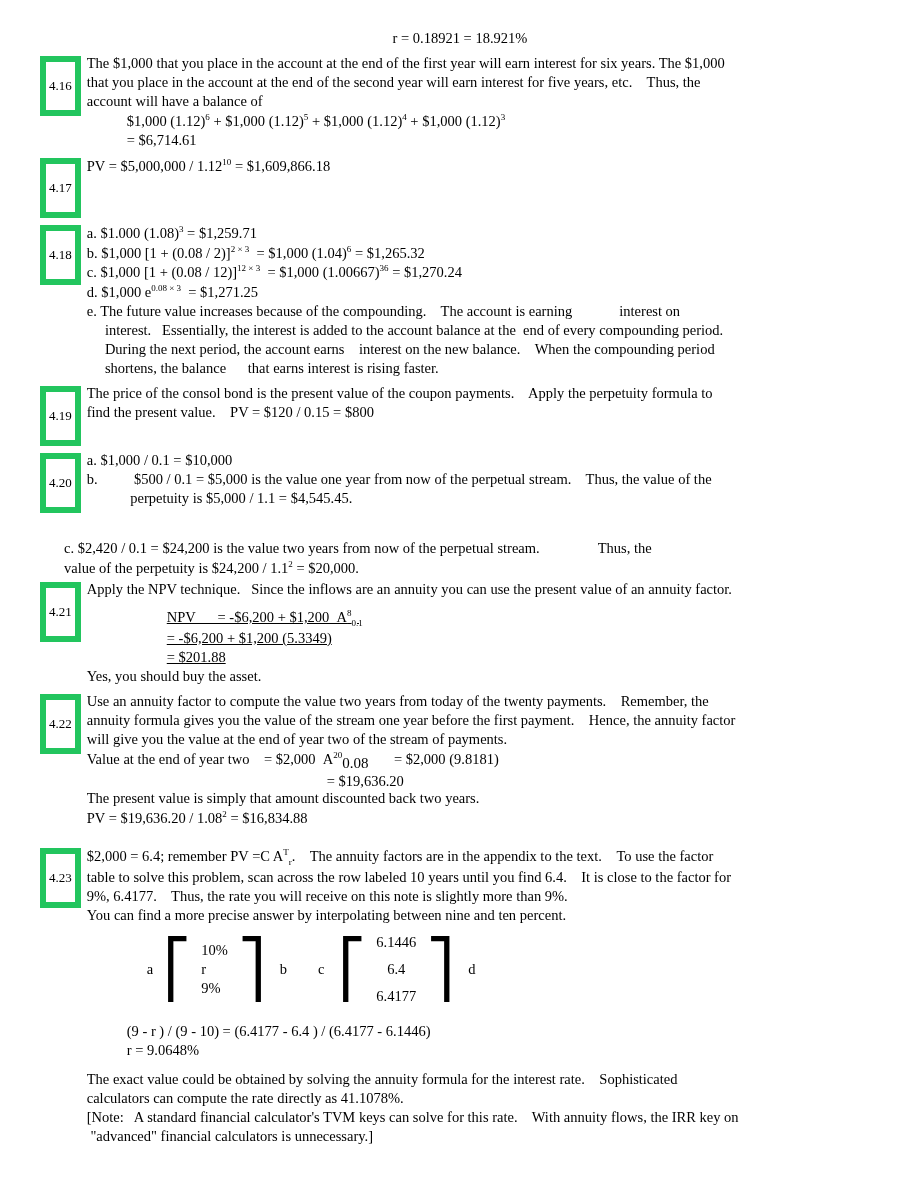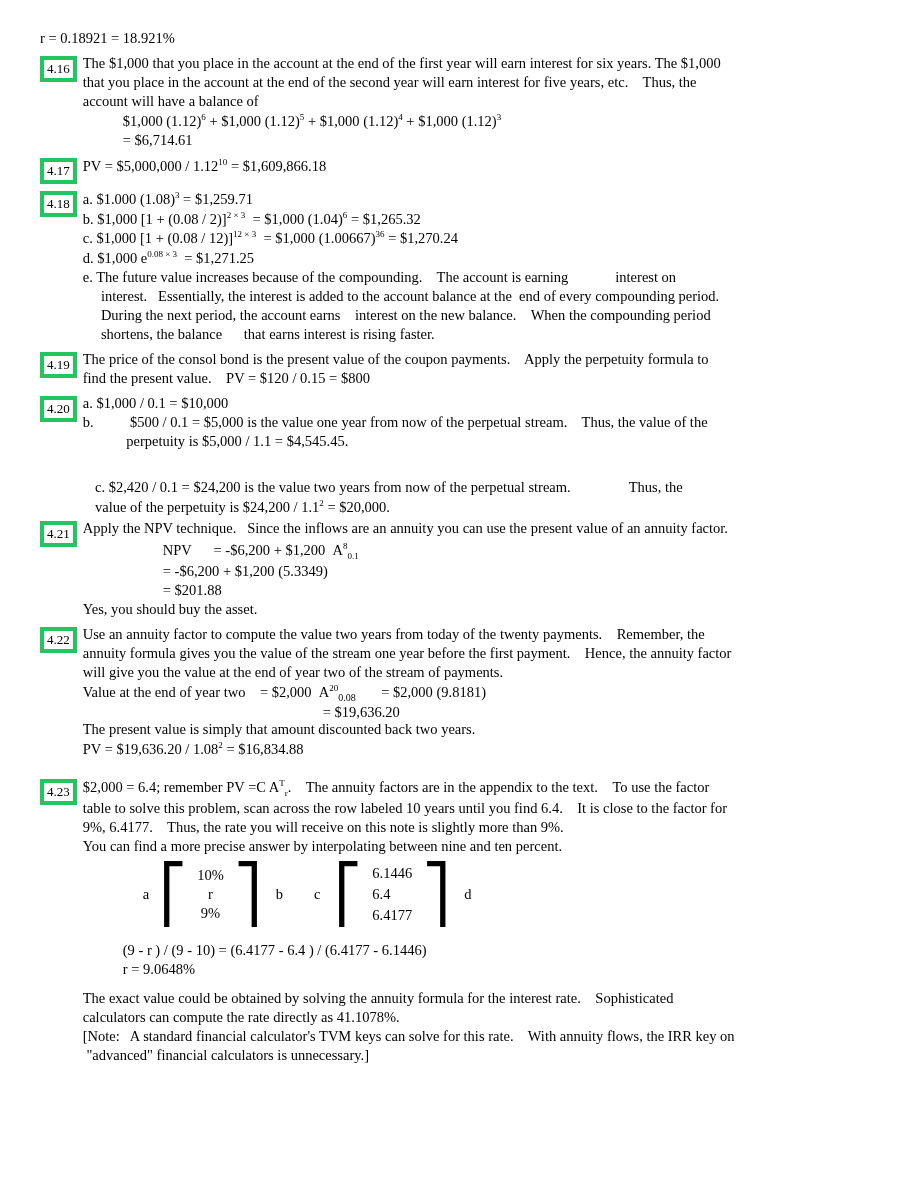--- a/index.html
+++ b/index.html
@@ -11,23 +11,23 @@
       padding: 30px 40px;
       width: 920px;
       min-height: 1191px;
     }
     .problem-block {
       display: flex;
       margin-bottom: 6px;
       align-items: flex-start;
     }
     .problem-num {
-      border: 4px solid #22c55e;
+      border: 6px solid #22c55e;
       font-size: 13px;
-      padding: 1px 3px;
+      padding: 16px 3px;
       margin-right: 6px;
       white-space: nowrap;
       flex-shrink: 0;
       margin-top: 1px;
     }
     .problem-content {
       flex: 1;
     }
     .indent1 { padding-left: 40px; font-family: Liberation Serif, serif; }
     .line { margin-bottom: 2px; }
@@ -35,21 +35,21 @@
     .matrix-container {
       display: flex;
       align-items: center;
       margin: 10px 0 10px 60px;
       gap: 10px;
     }
   </style>
 </head>
 <body>
 
-<div style="margin-bottom: 8px;">
+<div style="text-align: center; margin-bottom: 8px;">
   <span>r = 0.18921 = 18.921%</span>
 </div>
 
 <div class="problem-block">
   <span class="problem-num">4.16</span>
   <div class="problem-content">
     <div class="line">The $1,000 that you place in the account at the end of the first year will earn interest for six years. The $1,000</div>
     <div class="line">that you place in the account at the end of the second year will earn interest for five years, etc.&nbsp;&nbsp;&nbsp; Thus, the</div>
     <div class="line">account will have a balance of</div>
     <div class="line indent1">$1,000 (1.12)<sup>6</sup> + $1,000 (1.12)<sup>5</sup> + $1,000 (1.12)<sup>4</sup> + $1,000 (1.12)<sup>3</sup></div>
@@ -88,46 +88,46 @@
 
 <div class="problem-block">
   <span class="problem-num">4.20</span>
   <div class="problem-content">
     <div class="line">a.  $1,000 / 0.1 = $10,000</div>
     <div class="line">b.&nbsp;&nbsp;&nbsp;&nbsp;&nbsp;&nbsp;&nbsp;&nbsp;&nbsp; $500 / 0.1 = $5,000 is the value one year from now of the perpetual stream.&nbsp;&nbsp;&nbsp; Thus, the value of the</div>
     <div class="line">&nbsp;&nbsp;&nbsp;&nbsp;&nbsp;&nbsp;&nbsp;&nbsp;&nbsp;&nbsp;&nbsp;&nbsp;perpetuity is $5,000 / 1.1 = $4,545.45.</div>
   </div>
 </div>
 
-<div style="margin-bottom: 4px; margin-left: 55px;">
+<div style="margin-bottom: 4px; margin-left: 24px;">
   <div class="line" style="margin-bottom: 4px;">&nbsp;</div>
   <div class="line">c.  $2,420 / 0.1 = $24,200 is the value two years from now of the perpetual stream.&nbsp;&nbsp;&nbsp;&nbsp;&nbsp;&nbsp;&nbsp;&nbsp;&nbsp;&nbsp;&nbsp;&nbsp;&nbsp;&nbsp;&nbsp;&nbsp;Thus, the</div>
   <div class="line">value of the perpetuity is $24,200 / 1.1<sup>2</sup> = $20,000.</div>
 </div>
 
 <div class="problem-block">
   <span class="problem-num">4.21</span>
   <div class="problem-content">
     <div class="line">Apply the NPV technique.&nbsp;&nbsp; Since the inflows are an annuity you can use the present value of an annuity factor.</div>
-    <div style="margin: 4px 0 2px 80px;">
+    <div style="margin: 10px 0 2px 80px; text-decoration: underline;">
       <div class="line">NPV&nbsp;&nbsp;&nbsp;&nbsp;&nbsp;&nbsp;= -$6,200 + $1,200&nbsp;&nbsp;A<sup>8</sup><sub style="font-size:9px;">0.1</sub></div>
       <div class="line">= -$6,200 + $1,200 (5.3349)</div>
       <div class="line">= $201.88</div>
     </div>
     <div class="line">Yes, you should buy the asset.</div>
   </div>
 </div>
 
 <div class="problem-block">
   <span class="problem-num">4.22</span>
   <div class="problem-content">
     <div class="line">Use an annuity factor to compute the value two years from today of the twenty payments.&nbsp;&nbsp;&nbsp; Remember, the</div>
     <div class="line">annuity formula gives you the value of the stream one year before the first payment.&nbsp;&nbsp;&nbsp; Hence, the annuity factor</div>
     <div class="line">will give you the value at the end of year two of the stream of payments.</div>
-    <div class="line">Value at the end of year two&nbsp;&nbsp;&nbsp;&nbsp;= $2,000&nbsp;&nbsp;A<sup>20</sup><sub style="font-size:10px;">0.08</sub>&nbsp;&nbsp;&nbsp;&nbsp;&nbsp;&nbsp;&nbsp;= $2,000 (9.8181)</div>
+    <div class="line">Value at the end of year two&nbsp;&nbsp;&nbsp;&nbsp;= $2,000&nbsp;&nbsp;A<sup>20</sup><sub style="font-size:15px;">0.08</sub>&nbsp;&nbsp;&nbsp;&nbsp;&nbsp;&nbsp;&nbsp;= $2,000 (9.8181)</div>
     <div style="margin-left: 240px;">= $19,636.20</div>
     <div class="line">The present value is simply that amount discounted back two years.</div>
     <div class="line">PV = $19,636.20 / 1.08<sup>2</sup> = $16,834.88</div>
   </div>
 </div>
 
 <div style="height: 12px;"></div>
 
 <div class="problem-block">
   <span class="problem-num">4.23</span>
@@ -135,34 +135,34 @@
     <div class="line">$2,000 = 6.4; remember PV =C A<sup>T</sup><sub style="font-size:9px;">r</sub>.&nbsp;&nbsp;&nbsp; The annuity factors are in the appendix to the text.&nbsp;&nbsp;&nbsp;&nbsp;To use the factor</div>
     <div class="line">table to solve this problem, scan across the row labeled 10 years until you find 6.4.&nbsp;&nbsp;&nbsp; It is close to the factor for</div>
     <div class="line">9%, 6.4177.&nbsp;&nbsp;&nbsp; Thus, the rate you will receive on this note is slightly more than 9%.</div>
     <div class="line">You can find a more precise answer by interpolating between nine and ten percent.</div>
 
     <div class="matrix-container">
       
       <span style="font-size:14.5px;">a</span>
       
       <span style="font-size: 56px; line-height: 0.85; font-weight: 100;">⎡</span>
-      <div style="display:flex; flex-direction:column; align-items:center; gap:2px;">
+      <div style="display:flex; flex-direction:column; align-items:flex-start; gap:2px;">
         <span>10%</span>
         <span>r</span>
         <span>9%</span>
       </div>
       <span style="font-size: 56px; line-height: 0.85; font-weight: 100;">⎤</span>
       
       <span style="font-size:14.5px; margin-left:4px;">b</span>
       &nbsp;&nbsp;&nbsp;
       
       <span style="font-size:14.5px; margin-right:4px;">c</span>
       
       <span style="font-size: 56px; line-height: 0.85; font-weight: 100;">⎡</span>
-      <div style="display:flex; flex-direction:column; align-items:flex-start; gap:4px;">
+      <div style="display:flex; flex-direction:column; align-items:center; gap:10px;">
         <span>6.1446</span>
         <span>6.4</span>
         <span>6.4177</span>
       </div>
       <span style="font-size: 56px; line-height: 0.85; font-weight: 100;">⎤</span>
       
       <span style="font-size:14.5px; margin-left:4px;">d</span>
     </div>
 
     <div style="height: 8px;"></div>

